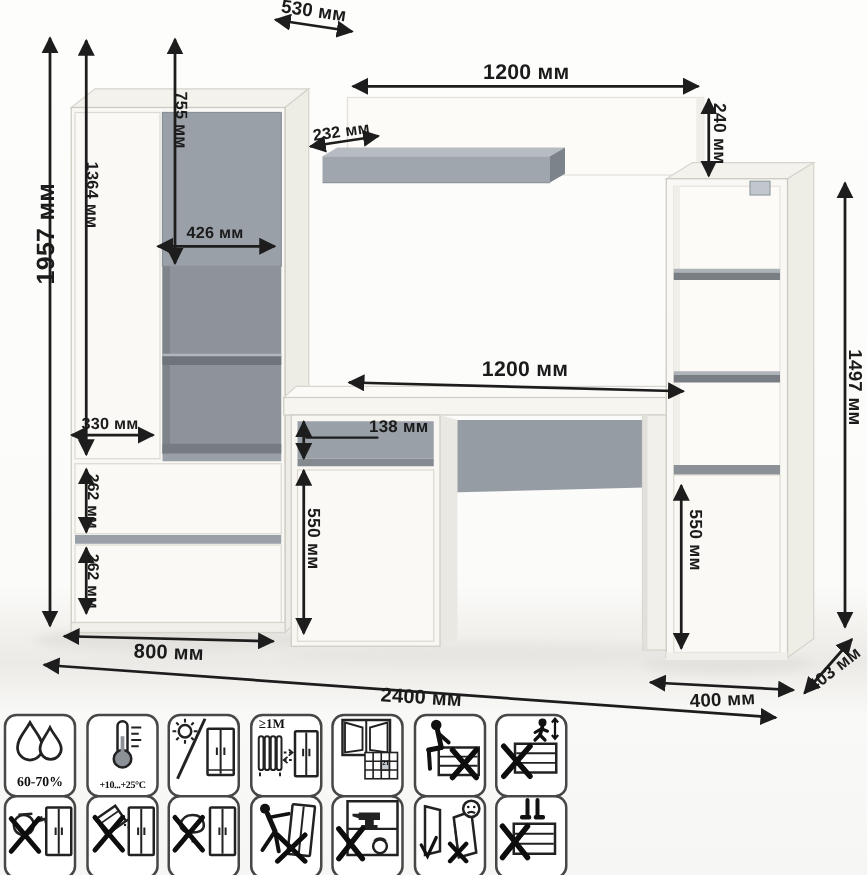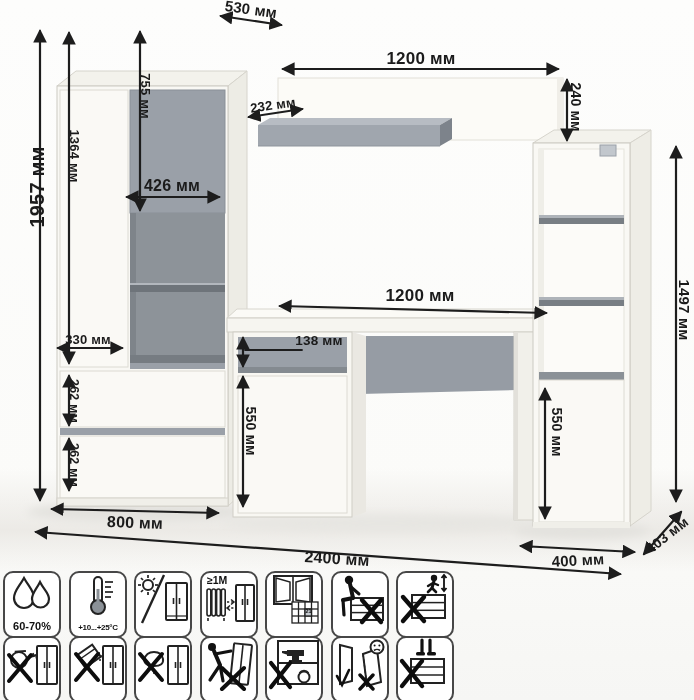--- a/index.html
+++ b/index.html
@@ -12,21 +12,21 @@
     position:absolute;left:0;top:468px;width:694px;height:104px;
     background:linear-gradient(180deg,rgba(232,231,228,0) 0%,#eceae6 60%,rgba(248,248,246,0) 100%);
   }
   svg.diagram{position:absolute;left:0;top:0;}
   .lbl{
     position:absolute;font-weight:bold;color:#1b1b1b;white-space:nowrap;
     transform:translate(-50%,-50%);letter-spacing:.2px;line-height:1;
   }
   .icon-box{
     position:absolute;width:58px;height:67px;background:#fff;
-    border:2.2px solid #474747;border-radius:10px;box-sizing:border-box;
+    border:2.2px solid #474747;border-radius:10px;box-sizing:border-box;font-family:Liberation Serif, serif;
   }
   .icon-box svg{position:absolute;left:0;top:0;}
   .cap{position:absolute;left:0;right:0;text-align:center;font-weight:bold;color:#101010;line-height:1;}
   .cap-hum{bottom:4px;font-size:11px;}
   .cap-temp{bottom:4px;font-size:8px;letter-spacing:-.3px;}
   .cap-heat{top:2px;left:5px;right:auto;font-size:10.5px;}
   .cap-day{left:37px;top:36px;right:auto;width:9px;font-size:5.5px;}
 </style>
 </head>
 <body>
@@ -131,21 +131,21 @@
       <line x1="521" y1="546" x2="634" y2="552" marker-start="url(#ah)" marker-end="url(#ah)"></line>
       <line x1="644" y1="554" x2="681" y2="512" marker-start="url(#ah)" marker-end="url(#ah)"></line>
       <line x1="36" y1="532" x2="620" y2="574" marker-start="url(#ah)" marker-end="url(#ah)"></line>
     </g>
   </svg>
 
   <div class="lbl" style="left:251px;top:9px;  font-size:15px;transform:translate(-50%,-50%) rotate(8deg);">530 мм</div>
   <div class="lbl" style="left:37px; top:187px;font-size:20px;transform:translate(-50%,-50%) rotate(-90deg);">1957 мм</div>
   <div class="lbl" style="left:74px; top:156px;font-size:13px;transform:translate(-50%,-50%) rotate(90deg);">1364 мм</div>
   <div class="lbl" style="left:145px;top:96px; font-size:13px;transform:translate(-50%,-50%) rotate(90deg);">755 мм</div>
-  <div class="lbl" style="left:172px;top:186px;font-size:16px;">426 мм</div>
+  <div class="lbl" style="left:172px;top:186px;font-size:13px;">426 мм</div>
   <div class="lbl" style="left:273px;top:105px;font-size:13px;transform:translate(-50%,-50%) rotate(-8deg);">232 мм</div>
   <div class="lbl" style="left:421px;top:58px; font-size:17px;">1200 мм</div>
   <div class="lbl" style="left:576px;top:107px;font-size:14px;transform:translate(-50%,-50%) rotate(90deg);">240 мм</div>
   <div class="lbl" style="left:88px; top:339px;font-size:13px;text-align:right;">330 мм</div>
   <div class="lbl" style="left:74px; top:401px;font-size:12.5px;transform:translate(-50%,-50%) rotate(90deg);">262 мм</div>
   <div class="lbl" style="left:74px; top:465px;font-size:12.5px;transform:translate(-50%,-50%) rotate(90deg);">262 мм</div>
   <div class="lbl" style="left:135px;top:523px;font-size:16px;transform:translate(-50%,-50%) rotate(2deg);">800 мм</div>
   <div class="lbl" style="left:420px;top:295px;font-size:17px;">1200 мм</div>
   <div class="lbl" style="left:274px;top:341px;font-size:13.5px;margin-left:45px;">138 мм</div>
   <div class="lbl" style="left:251px;top:431px;font-size:14px;transform:translate(-50%,-50%) rotate(90deg);">550 мм</div>

